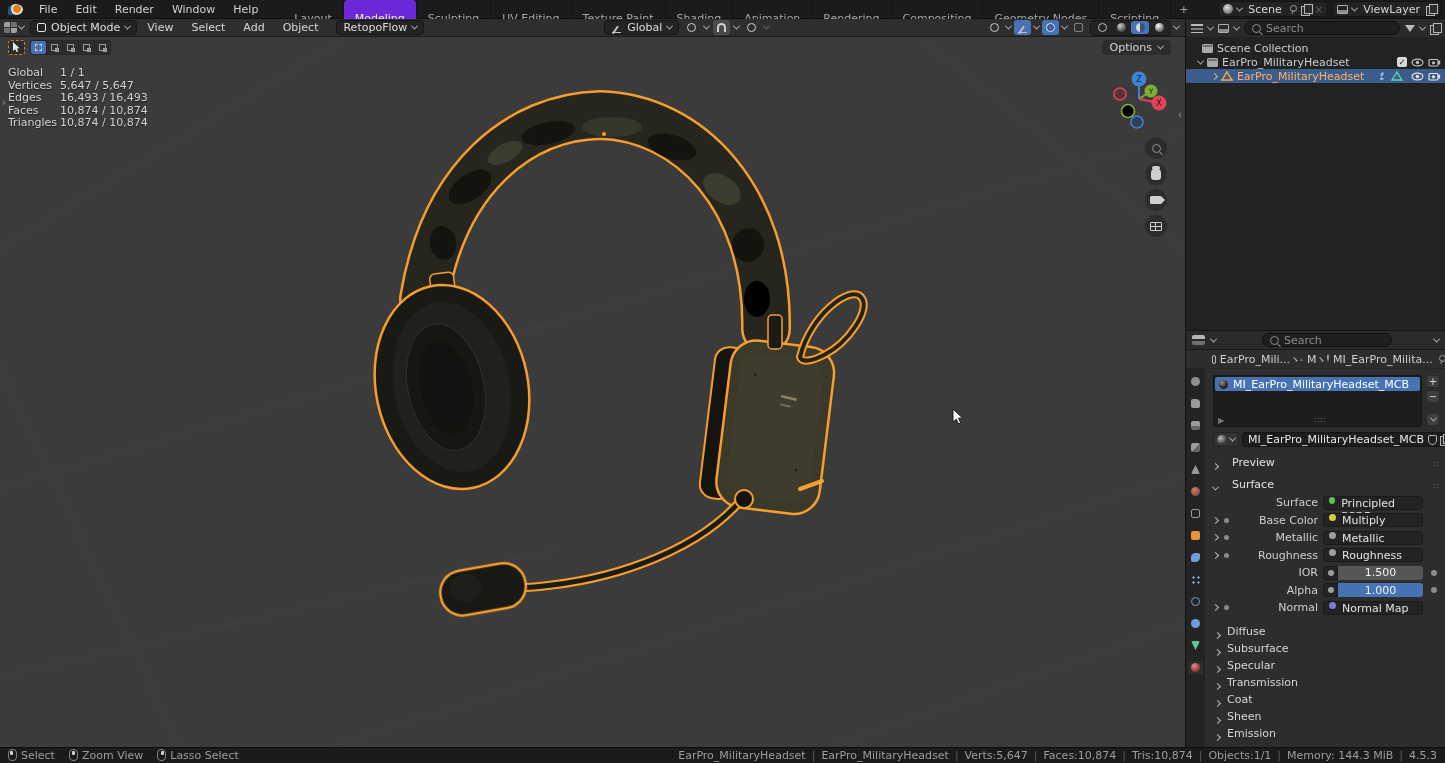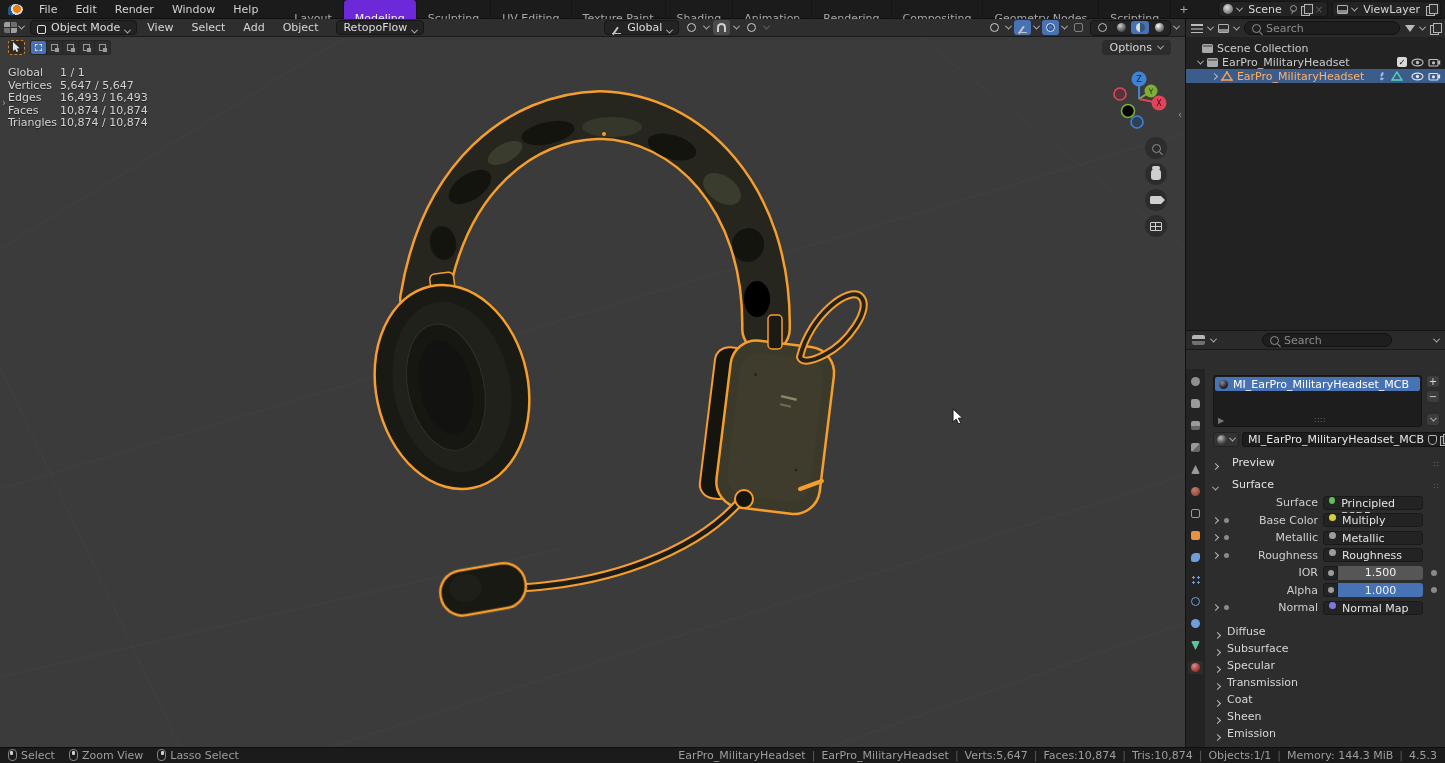--- a/index.html
+++ b/index.html
@@ -47,21 +47,21 @@
   .pin::after{content:"";position:absolute;width:1.4px;height:4px;background:#9a9a9a;left:4px;bottom:0;transform:rotate(20deg)}
   .xdim{color:#5c5c5c;font-size:10px}
 
   
   .vp-header{left:0;top:19px;width:1185px;height:18px;background:#2e2e2e;border-bottom:1px solid #1a1a1a;display:flex;align-items:center;gap:2px;padding:0 4px}
   .ed-ic{width:13px;height:11px;background:
     linear-gradient(#9f9f9f,#9f9f9f) 0 0/6px 5px no-repeat,
     linear-gradient(#6f6f6f,#6f6f6f) 7px 0/6px 5px no-repeat,
     linear-gradient(#6f6f6f,#6f6f6f) 0 6px/6px 5px no-repeat,
     linear-gradient(#9f9f9f,#9f9f9f) 7px 6px/6px 5px no-repeat;border-radius:2px}
-  .pill{background:#232323;border:1px solid #161616;border-radius:4px;height:15px;display:inline-flex;align-items:flex-end;gap:5px;padding:0 6px;color:#dedede}
+  .pill{background:#232323;border:1px solid #161616;border-radius:4px;height:15px;display:inline-flex;align-items:center;gap:5px;padding:0 6px;color:#dedede}
   .mode-ic{width:9px;height:9px;border:1.4px solid #e3e3e3;border-radius:2px}
   .hmenu{padding:0 8px;color:#d6d6d6}
   .mid-tools{margin-left:178px;gap:4px}
   .axis-ic{width:11px;height:11px;position:relative}
   .axis-ic::before{content:"";position:absolute;left:1px;bottom:0;width:9px;height:1.5px;background:#c2c2c2}
   .axis-ic::after{content:"";position:absolute;left:1px;bottom:0;width:1.5px;height:9px;background:#c2c2c2;transform:rotate(35deg);transform-origin:bottom left}
   .tgl{width:17px;height:15px;border-radius:3px;display:inline-flex;align-items:center;justify-content:center;background:transparent}
   .tgl.on{background:#4772b3}
   .tgl.pressed{background:#4a4a4a}
   .magnet{width:9px;height:9px;border:2.2px solid #cfcfcf;border-bottom:none;border-radius:5px 5px 0 0;display:inline-block}
@@ -498,20 +498,36 @@
     <div class="pr-header">
       <span class="propsic"></span>
       <span class="cv"></span>
       <span class="search-pill" style="max-width:130px;margin-left:40px">
         <span class="mag"></span>
         <span>Search</span>
       </span>
       <span style="margin-left:auto" class="cv"></span>
     </div>
 
+    <div class="crumbs">
+      <span class="mode-ic" style="border-color:#bdbdbd"></span>
+      <span>EarPro_Mili...</span>
+      <span class="cv r"></span>
+      <svg width="11" height="9" viewBox="0 0 12 10">
+          <path d="M6,1 L11,9 L1,9 Z" fill="none" stroke="#bdbdbd" stroke-width="1.4"></path>
+          <circle cx="6" cy="1.4" r="1" fill="#bdbdbd"></circle>
+          <circle cx="1.4" cy="8.8" r="1" fill="#bdbdbd"></circle>
+          <circle cx="10.6" cy="8.8" r="1" fill="#bdbdbd"></circle>
+        </svg>
+      <span>M</span>
+      <span class="cv r"></span>
+      <span class="sphere" style="width:10px;height:10px"></span>
+      <span>MI_EarPro_Milita...</span>
+      <span class="pin" style="margin-left:auto"></span>
+    </div>
 
     <div class="tabstrip">
       <div class="tab">
           <span class="tabsq" style="border-radius:50%;background:#8f8f8f"></span>
         </div>
       <div class="tab">
           <span class="tabsq" style="background:#9a9a9a;border-radius:2px 4px 2px 2px"></span>
         </div>
       <div class="tab">
           <span class="tabsq" style="background:linear-gradient(#9a9a9a 60%,#666 60%)"></span>

